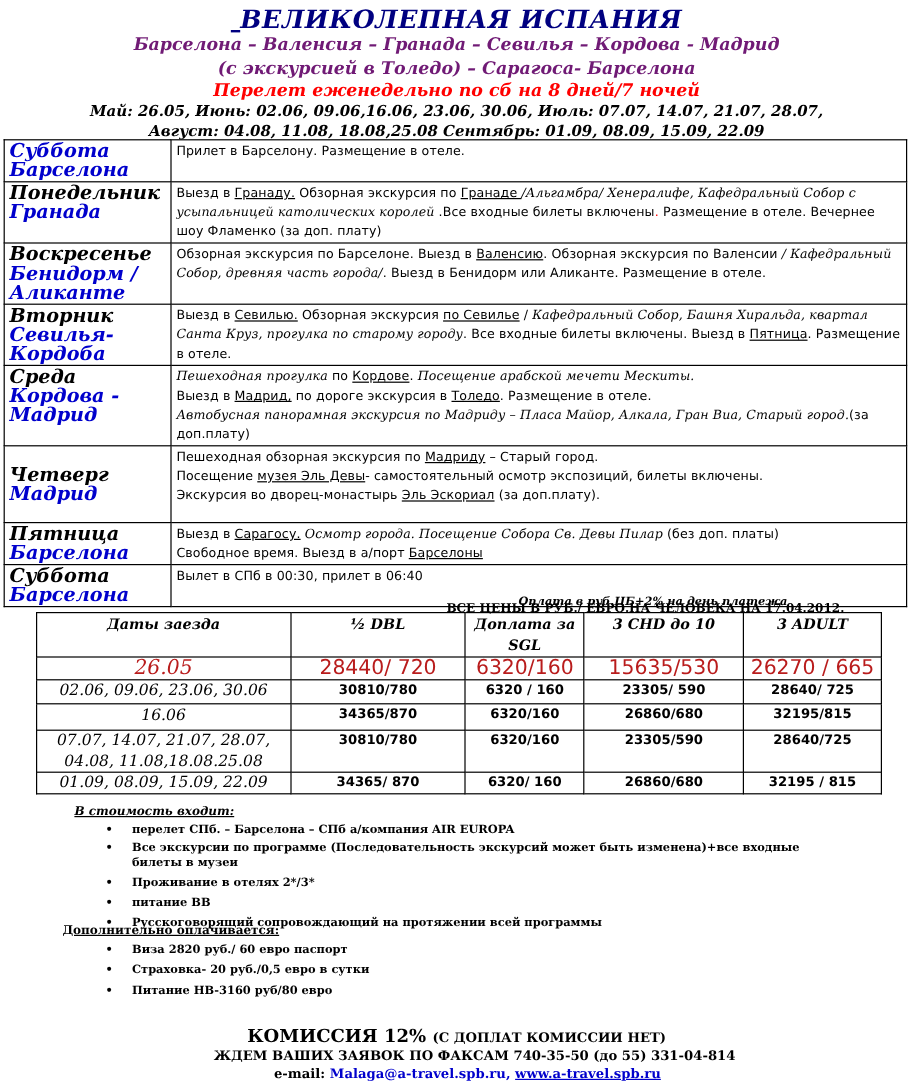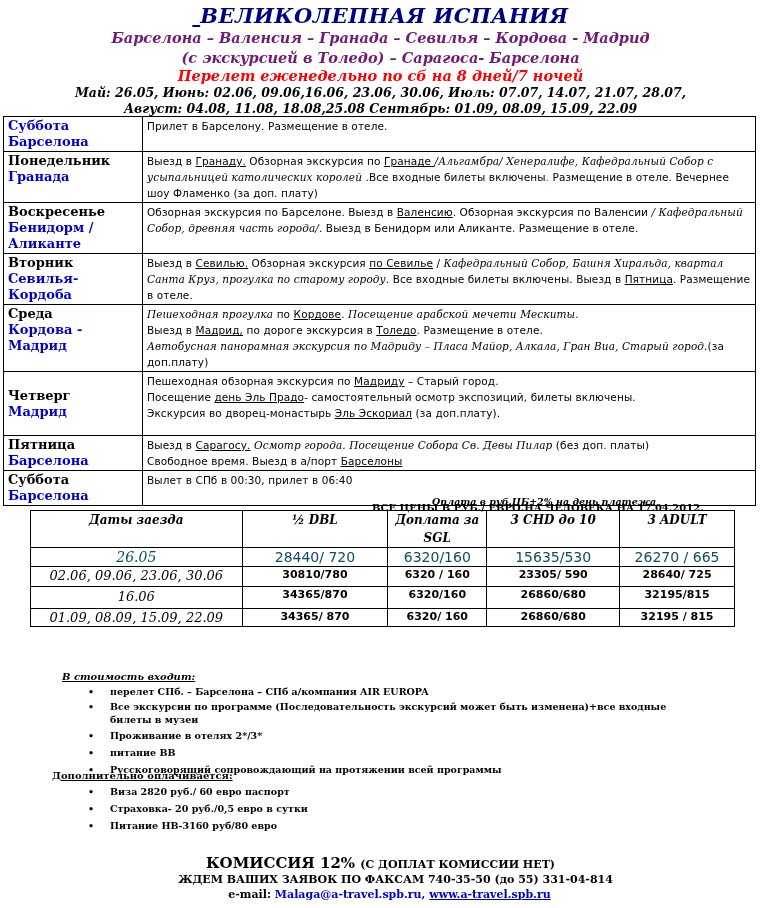--- a/index.html
+++ b/index.html
@@ -5,37 +5,37 @@
   html, body { margin: 0; padding: 0; background: #ffffff; }
   body { width: 761px; height: 908px; position: relative; overflow: hidden; font-family: "DejaVu Serif", serif; color: #000; }
   .title { position: absolute; left: 0; top: 0; width: 761px; text-align: center; font-family: "DejaVu Serif", serif; font-weight: bold; font-style: italic; font-size: 21px; color: #000080; letter-spacing: 0.5px; line-height: 28px; }
   .title .u { text-decoration: underline; }
   .route { position: absolute; left: 0; width: 761px; text-align: center; font-family: "DejaVu Serif", serif; font-weight: bold; font-style: italic; font-size: 14.5px; color: #701a75; line-height: 20px; }
   .flight { position: absolute; left: 0; width: 761px; text-align: center; font-family: "DejaVu Serif", serif; font-weight: bold; font-style: italic; font-size: 14.5px; color: #ff0000; line-height: 20px; }
   .dates { position: absolute; left: 0; width: 761px; text-align: center; font-family: "DejaVu Serif", serif; font-weight: bold; font-style: italic; font-size: 12.5px; color: #000; line-height: 17px; }
 
   table.itin { position: absolute; left: 3px; top: 116px; width: 753px; border-collapse: collapse; }
   table.itin td { border: 1px solid #000; vertical-align: top; padding: 1px 4px; font-size: 11px; line-height: 16px; }
-  table.itin td.day { width: 130px; font-weight: bold; font-size: 13px; }
+  table.itin td.day { width: 130px; font-weight: bold; font-style: italic; font-size: 16px; }
   table.itin td.day .dn { color: #000; display: block; }
   table.itin td.day .city { color: #0000cc; display: block; }
   table.itin td.desc { font-family: "DejaVu Sans", sans-serif; font-size: 10.5px; letter-spacing: 0.1px; }
   .it { font-style: italic; font-family: "DejaVu Serif", serif; }
   .ul { text-decoration: underline; }
   .red { color: #ff0000; }
 
   .prices-note1 { position: absolute; left: 372px; top: 502px; font-family: "DejaVu Serif", serif; font-weight: bold; font-size: 10px; color: #000; }
   .prices-note2 { position: absolute; left: 432px; top: 496px; font-family: "DejaVu Serif", serif; font-weight: bold; font-style: italic; font-size: 9.5px; color: #000; }
 
   table.price { position: absolute; left: 30px; top: 510px; width: 705px; border-collapse: collapse; }
   table.price th, table.price td { border: 1px solid #000; text-align: center; padding: 0 2px; }
   table.price th { font-family: "DejaVu Serif", serif; font-weight: bold; font-style: italic; font-size: 12px; vertical-align: top; height: 36px; line-height: 18px; }
   table.price td { font-family: "DejaVu Sans", sans-serif; font-weight: bold; font-size: 11px; vertical-align: top; line-height: 16px; }
   table.price td.dt { font-family: "DejaVu Serif", serif; font-style: italic; font-weight: normal; font-size: 13px; line-height: 17px; }
-  table.price tr.hl td { color: #0c4a6e; font-size: 14px; font-weight: normal; line-height: 18px; }
+  table.price tr.hl td { color: #b91c1c; font-size: 17px; font-weight: normal; line-height: 18px; }
   table.price tr.hl td.dt { font-style: italic; }
 
   .incl-title { position: absolute; left: 62px; top: 671px; font-family: "DejaVu Serif", serif; font-weight: bold; font-style: italic; font-size: 10px; text-decoration: underline; }
   ul.blist { position: absolute; margin: 0; padding: 0; list-style: none; font-family: "DejaVu Serif", serif; font-weight: bold; font-size: 9.5px; }
   ul.blist li { position: relative; padding-left: 0; }
   ul.blist li .bul { position: absolute; left: -22px; top: 0; }
   .extra-title { position: absolute; left: 52px; top: 770px; font-family: "DejaVu Serif", serif; font-weight: bold; font-size: 10px; text-decoration: underline; }
 
   .commission { position: absolute; left: 0; top: 854px; width: 761px; text-align: center; font-family: "DejaVu Serif", serif; font-weight: bold; font-size: 15px; }
   .commission .small { font-size: 11px; }
@@ -91,21 +91,21 @@
           <span class="dn">Среда</span>
           <span class="city">Кордова - Мадрид</span>
         </td>
         <td class="desc"><span class="it">Пешеходная прогулка</span><span> по </span><span class="ul">Кордове</span><span>. </span><span class="it">Посещение арабской мечети Мескиты.</span><br><span>Выезд в </span><span class="ul">Мадрид,</span><span> по дороге экскурсия в </span><span class="ul">Толедо</span><span>. Размещение в отеле.</span><br><span class="it">Автобусная панорамная экскурсия по Мадриду – Пласа Майор, Алкала,  Гран Виа, Старый город.</span><span>(за доп.плату)</span></td>
       </tr>
       <tr style="height: 64px;">
         <td class="day" style="vertical-align: middle;">
           <span class="dn">Четверг</span>
           <span class="city">Мадрид</span>
         </td>
-        <td class="desc"><span>Пешеходная обзорная экскурсия по </span><span class="ul">Мадриду</span><span> – Старый город.</span><br><span>Посещение </span><span class="ul">день Эль Прадо</span><span>- самостоятельный осмотр экспозиций, билеты включены.</span><br><span>Экскурсия во дворец-монастырь </span><span class="ul">Эль Эскориал</span><span> (за доп.плату).</span></td>
+        <td class="desc"><span>Пешеходная обзорная экскурсия по </span><span class="ul">Мадриду</span><span> – Старый город.</span><br><span>Посещение </span><span class="ul">музея Эль Девы</span><span>- самостоятельный осмотр экспозиций, билеты включены.</span><br><span>Экскурсия во дворец-монастырь </span><span class="ul">Эль Эскориал</span><span> (за доп.плату).</span></td>
       </tr>
       <tr style="height: 32px;">
         <td class="day">
           <span class="dn">Пятница</span>
           <span class="city">Барселона</span>
         </td>
         <td class="desc"><span>Выезд в </span><span class="ul">Сарагосу.</span><span class="it"> Осмотр города. Посещение Собора Св. Девы Пилар</span><span> (без доп. платы)</span><br><span>Свободное время. Выезд в а/порт  </span><span class="ul">Барселоны</span></td>
       </tr>
       <tr style="height: 32px;">
         <td class="day">
@@ -152,20 +152,27 @@
         <td>23305/ 590</td>
         <td>28640/ 725</td>
       </tr>
       <tr style="height: 22px;">
         <td class="dt" style="padding-top: 1px;">16.06</td>
         <td>34365/870</td>
         <td>6320/160</td>
         <td>26860/680</td>
         <td>32195/815</td>
       </tr>
+      <tr style="height: 34px;">
+        <td class="dt">07.07, 14.07, 21.07, 28.07, 04.08, 11.08,18.08.25.08</td>
+        <td>30810/780</td>
+        <td>6320/160</td>
+        <td>23305/590</td>
+        <td>28640/725</td>
+      </tr>
       <tr style="height: 18px;">
         <td class="dt">01.09, 08.09, 15.09, 22.09</td>
         <td>34365/ 870</td>
         <td>6320/ 160</td>
         <td>26860/680</td>
         <td>32195 / 815</td>
       </tr>
     </tbody>
 </table>
 

